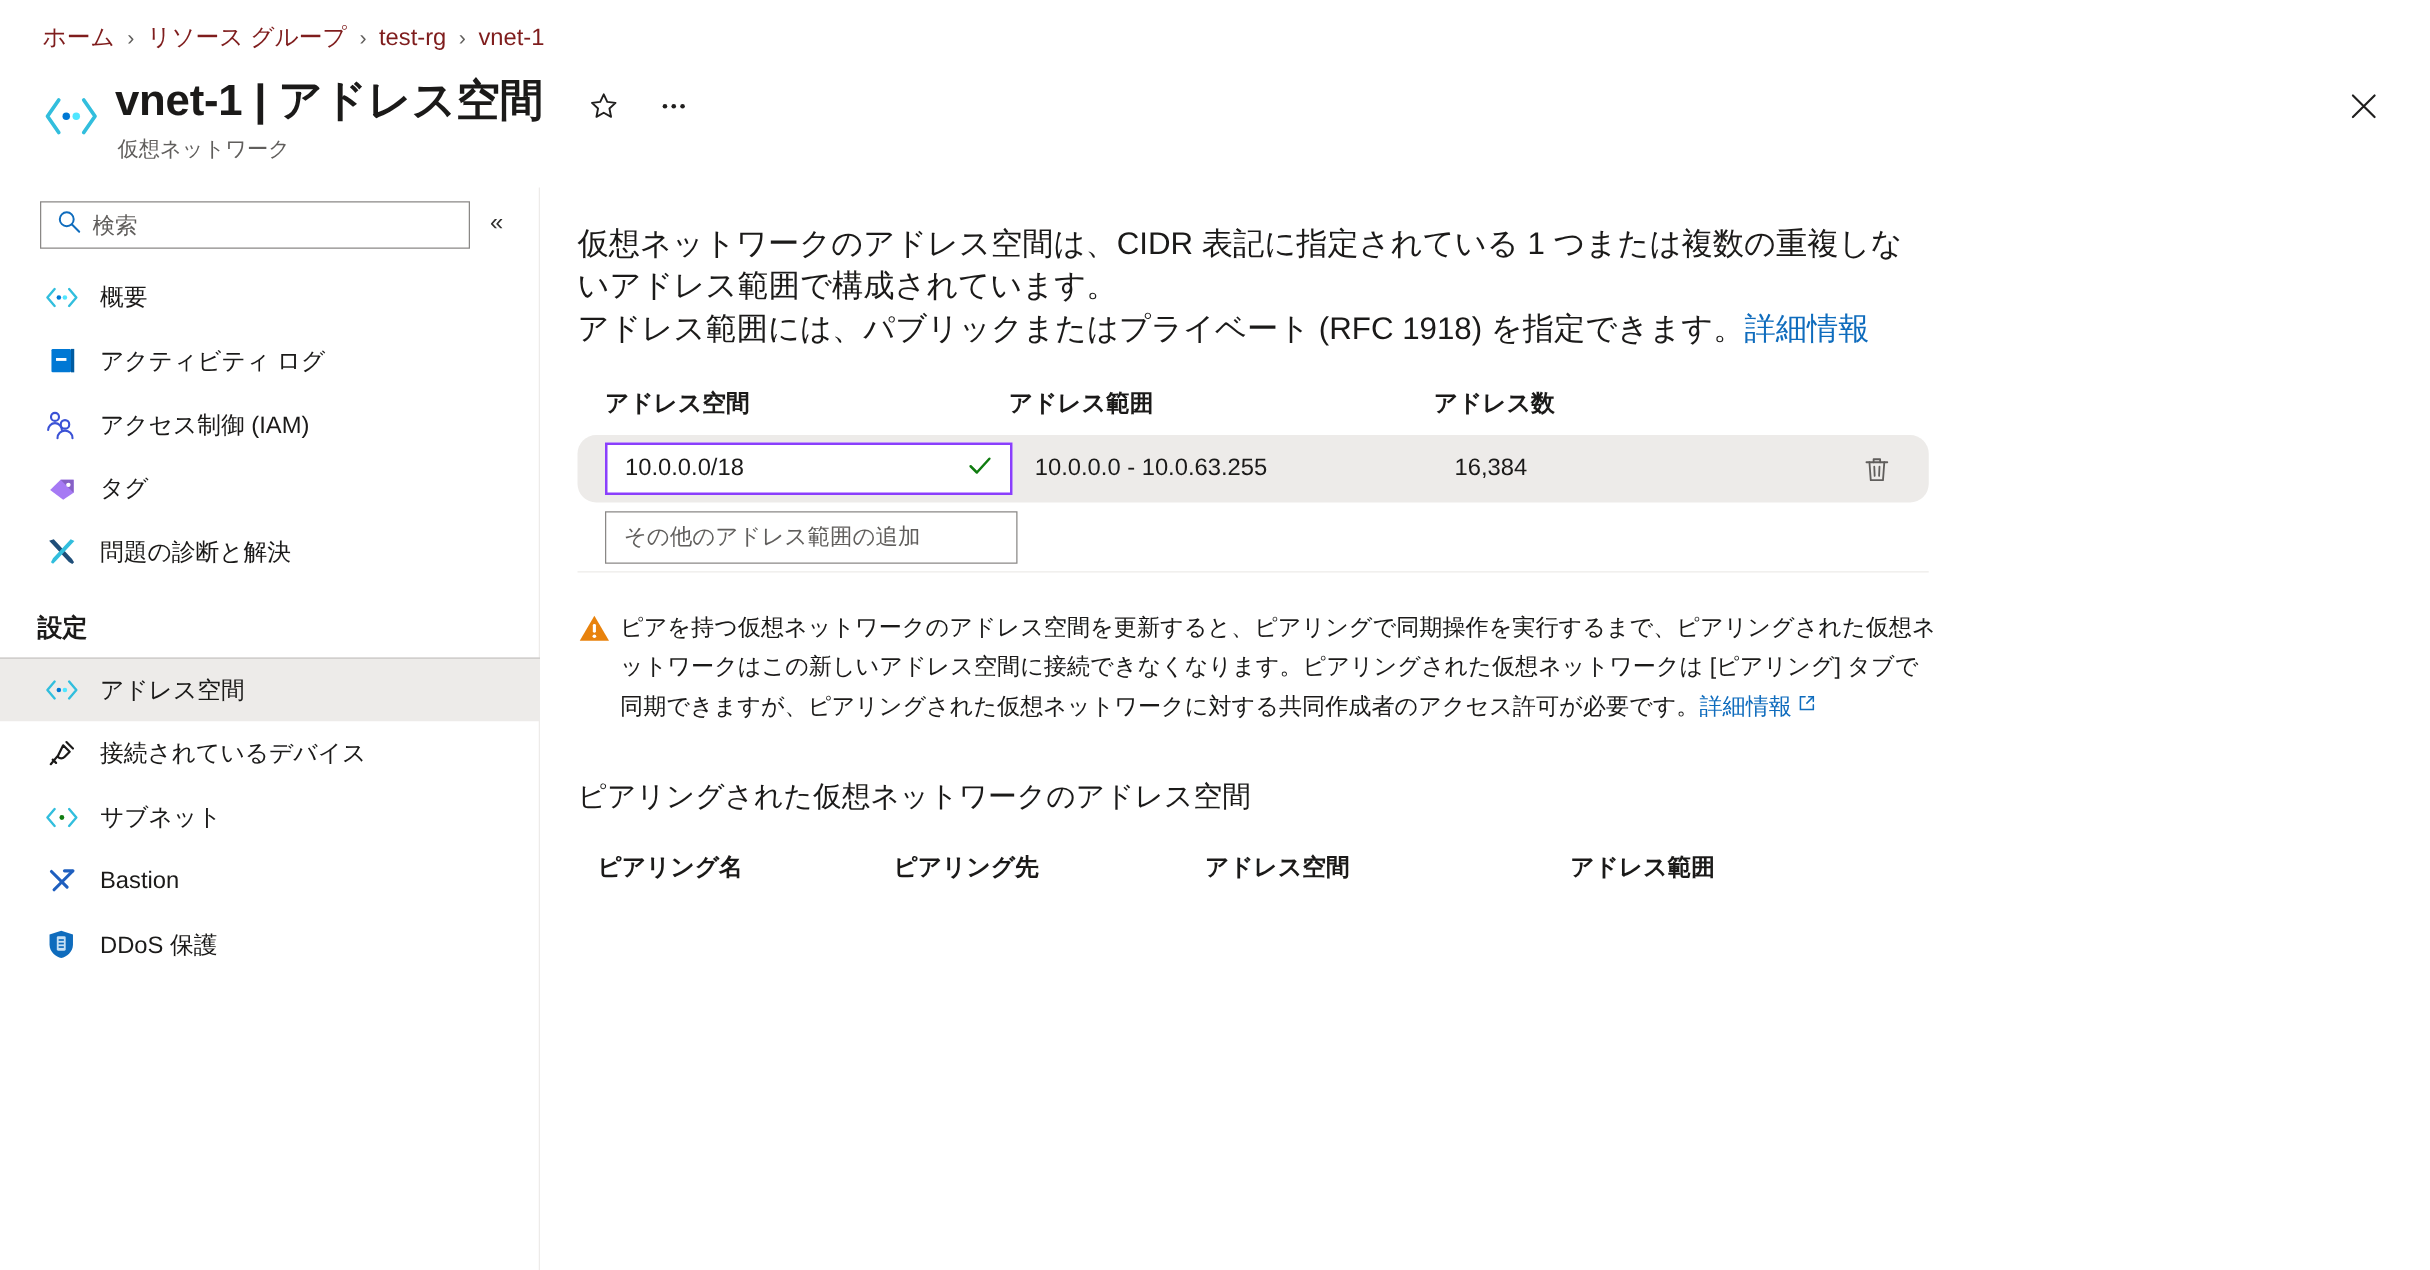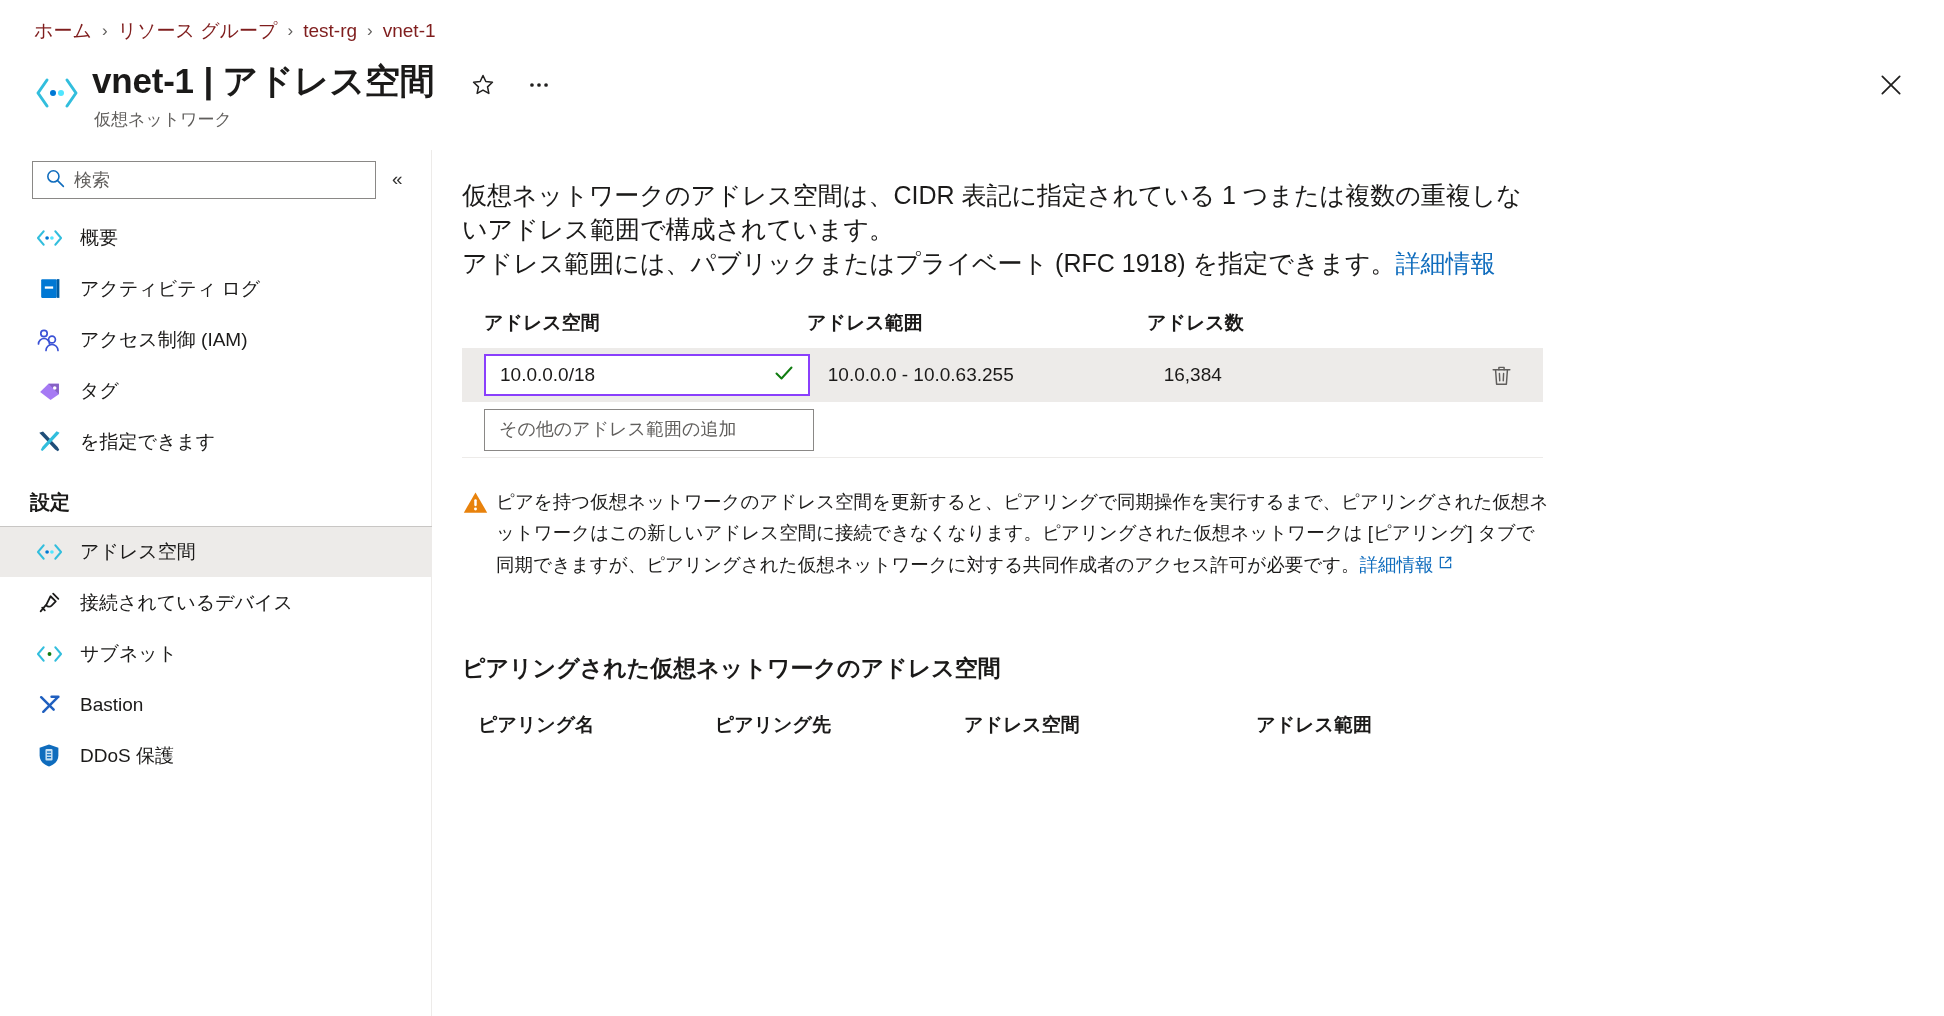--- a/index.html
+++ b/index.html
@@ -98,21 +98,21 @@
     display: flex; font-size: 19px; font-weight: 700; color: #1b1a19;
     padding-bottom: 12px;
   }
   .col-a { width: 345px; padding-left: 22px; }
   .col-b { width: 340px; }
   .col-c { width: 340px; }
   .col-d { width: 56px; }
 
   .as-row {
     display: flex; align-items: center; background: #edebe9;
-    height: 54px; padding-left: 22px;
+    height: 54px; padding-left: 22px; border-radius: 15px;
   }
   .as-input-box {
     position: relative; width: 330px; height: 42px; background: #fff;
     border: 2px solid #8a3ffc; display: flex; align-items: center;
   }
   .as-input-box input {
     border: none; outline: none; background: transparent;
     font-size: 19px; font-family: inherit; color: #1b1a19;
     width: 100%; padding: 0 40px 0 14px;
   }
@@ -149,21 +149,21 @@
   
   .warn {
     display: flex; margin-top: 28px; max-width: 1090px;
   }
   .warn-ico { flex: none; width: 34px; margin-top: 4px; }
   .warn-text { font-size: 18.5px; line-height: 31px; color: #1b1a19; }
   .ext-ico { display: inline-block; vertical-align: 1px; margin-left: 4px; }
 
   
   .peer-title {
-    font-size: 23px; font-weight: 700; color: #1b1a19; margin-top: 73px;
+    font-size: 23px; font-weight: 400; color: #1b1a19; margin-top: 42px;
   }
   .peer-table { margin-top: 28px; width: 1081px; }
   .peer-head {
     display: flex; font-size: 19px; font-weight: 700; color: #1b1a19;
     padding-bottom: 14px; padding-left: 16px; gap: 15px;
   }
   .pc1 { width: 232px; }
   .pc2 { width: 245px; }
   .pc3 { width: 290px; }
   .pc4 { width: 300px; }
@@ -285,21 +285,21 @@
         <span class="nav-label">タグ</span>
       </div>
 
       <div class="nav-item">
         <span class="nav-ico">
           <svg width="25" height="25" viewBox="0 0 24 24">
             <path d="M4 4 L18 19 L20.5 20.5 L19 18 L5.5 3.5 z" fill="#1f4e79" stroke="#1f4e79" stroke-width="2" stroke-linecap="round"></path>
             <path d="M20 4 L7 18 L4.5 20.5 L6 17.5 L19 3.5 z" fill="#32bedd" stroke="#32bedd" stroke-width="2" stroke-linecap="round"></path>
           </svg>
         </span>
-        <span class="nav-label">を指定できます</span>
+        <span class="nav-label">問題の診断と解決</span>
       </div>
 
       <div class="nav-group">設定</div>
 
       <div class="nav-item selected">
         <span class="nav-ico">
           <svg width="27" height="22" viewBox="0 0 28 22">
             <path d="M8 4 L2 11 L8 18" fill="none" stroke="#32bedd" stroke-width="2" stroke-linecap="round" stroke-linejoin="round"></path>
             <path d="M20 4 L26 11 L20 18" fill="none" stroke="#32bedd" stroke-width="2" stroke-linecap="round" stroke-linejoin="round"></path>
             <circle cx="11.5" cy="11" r="1.9" fill="#0078d4"></circle>

